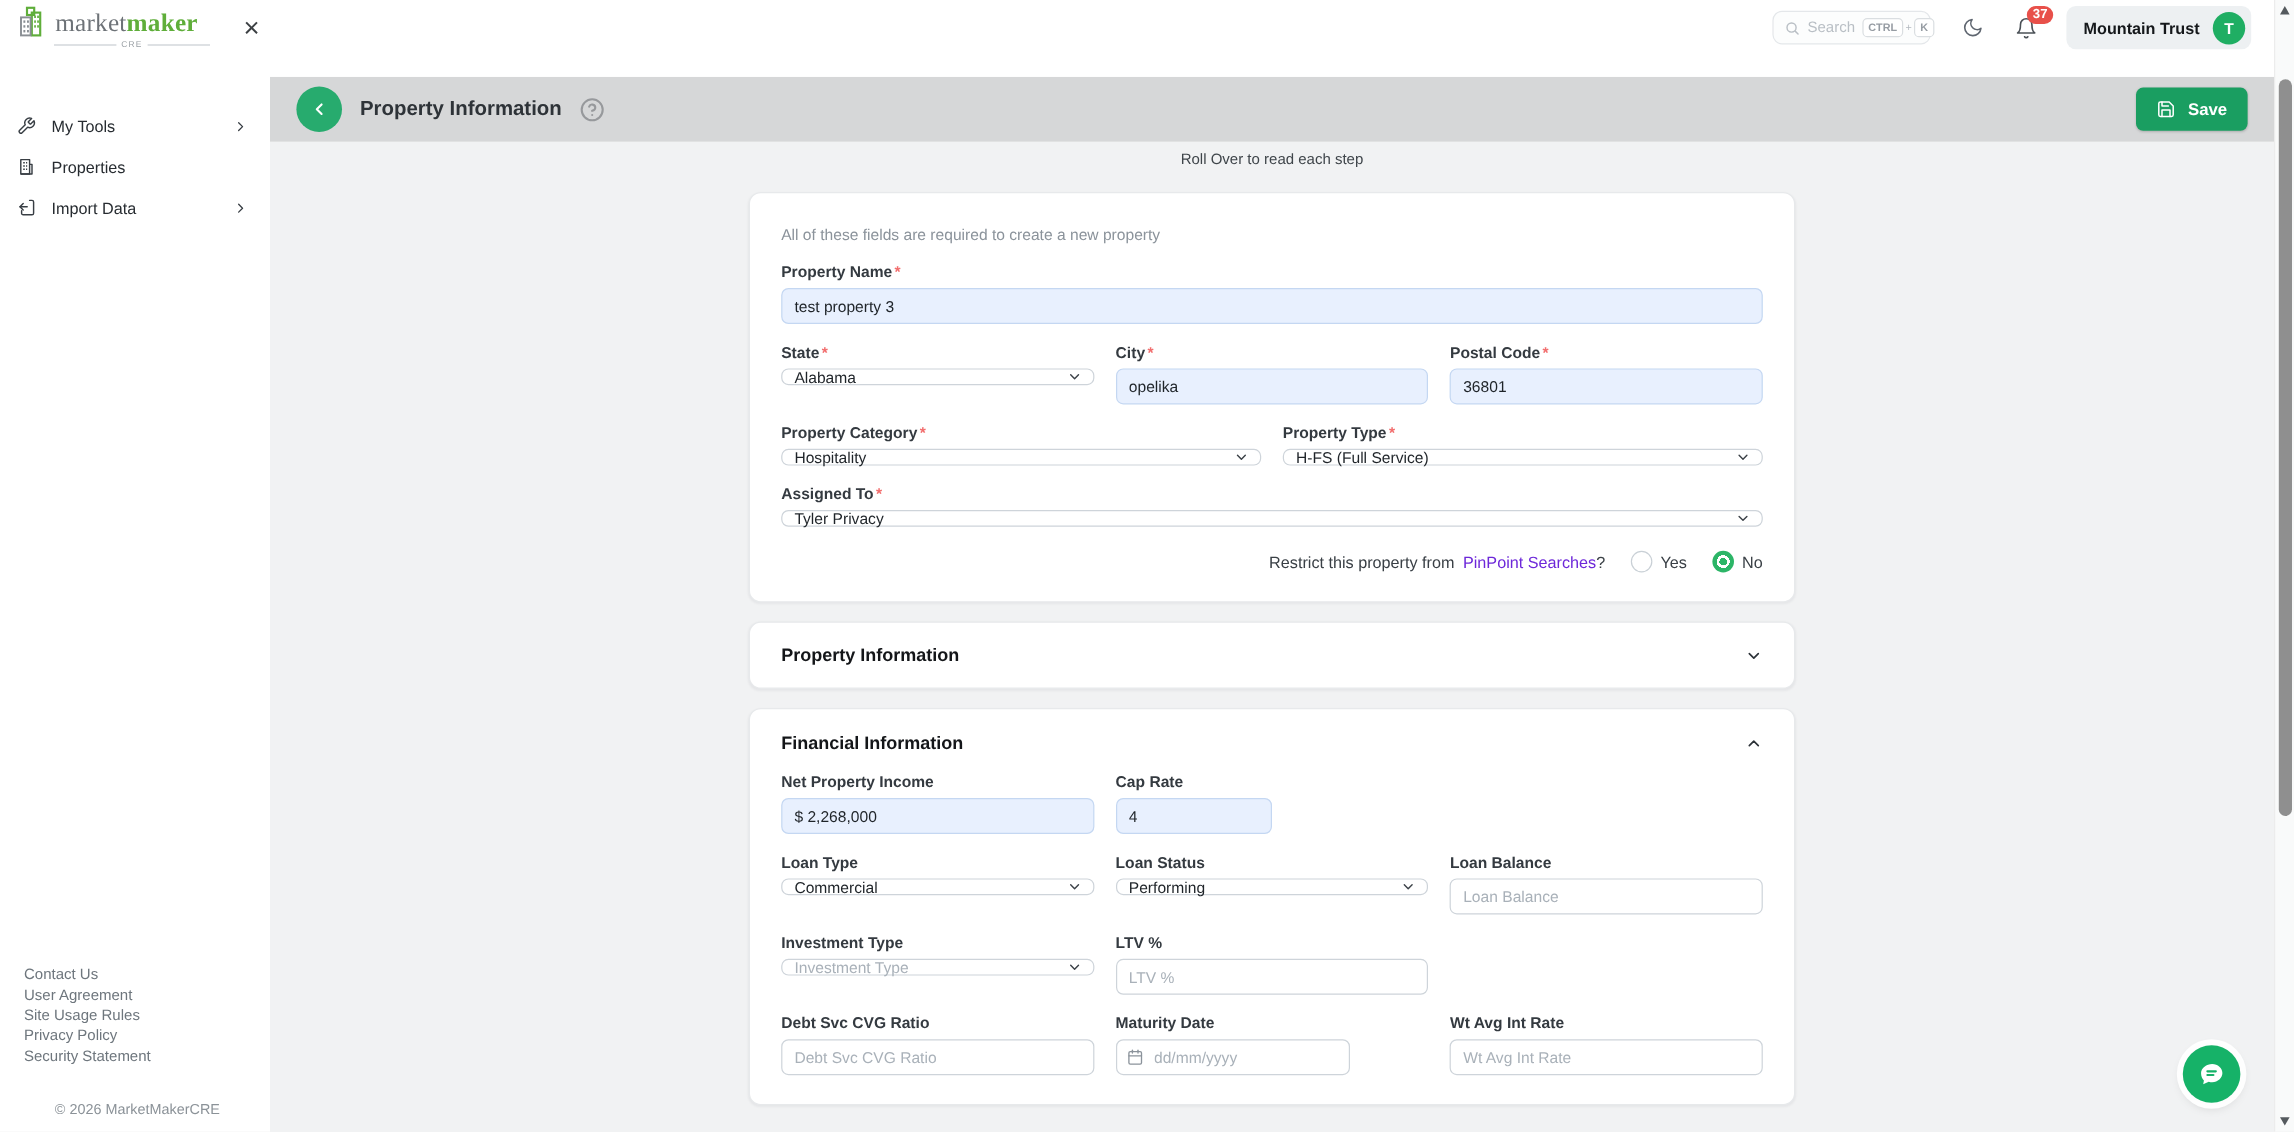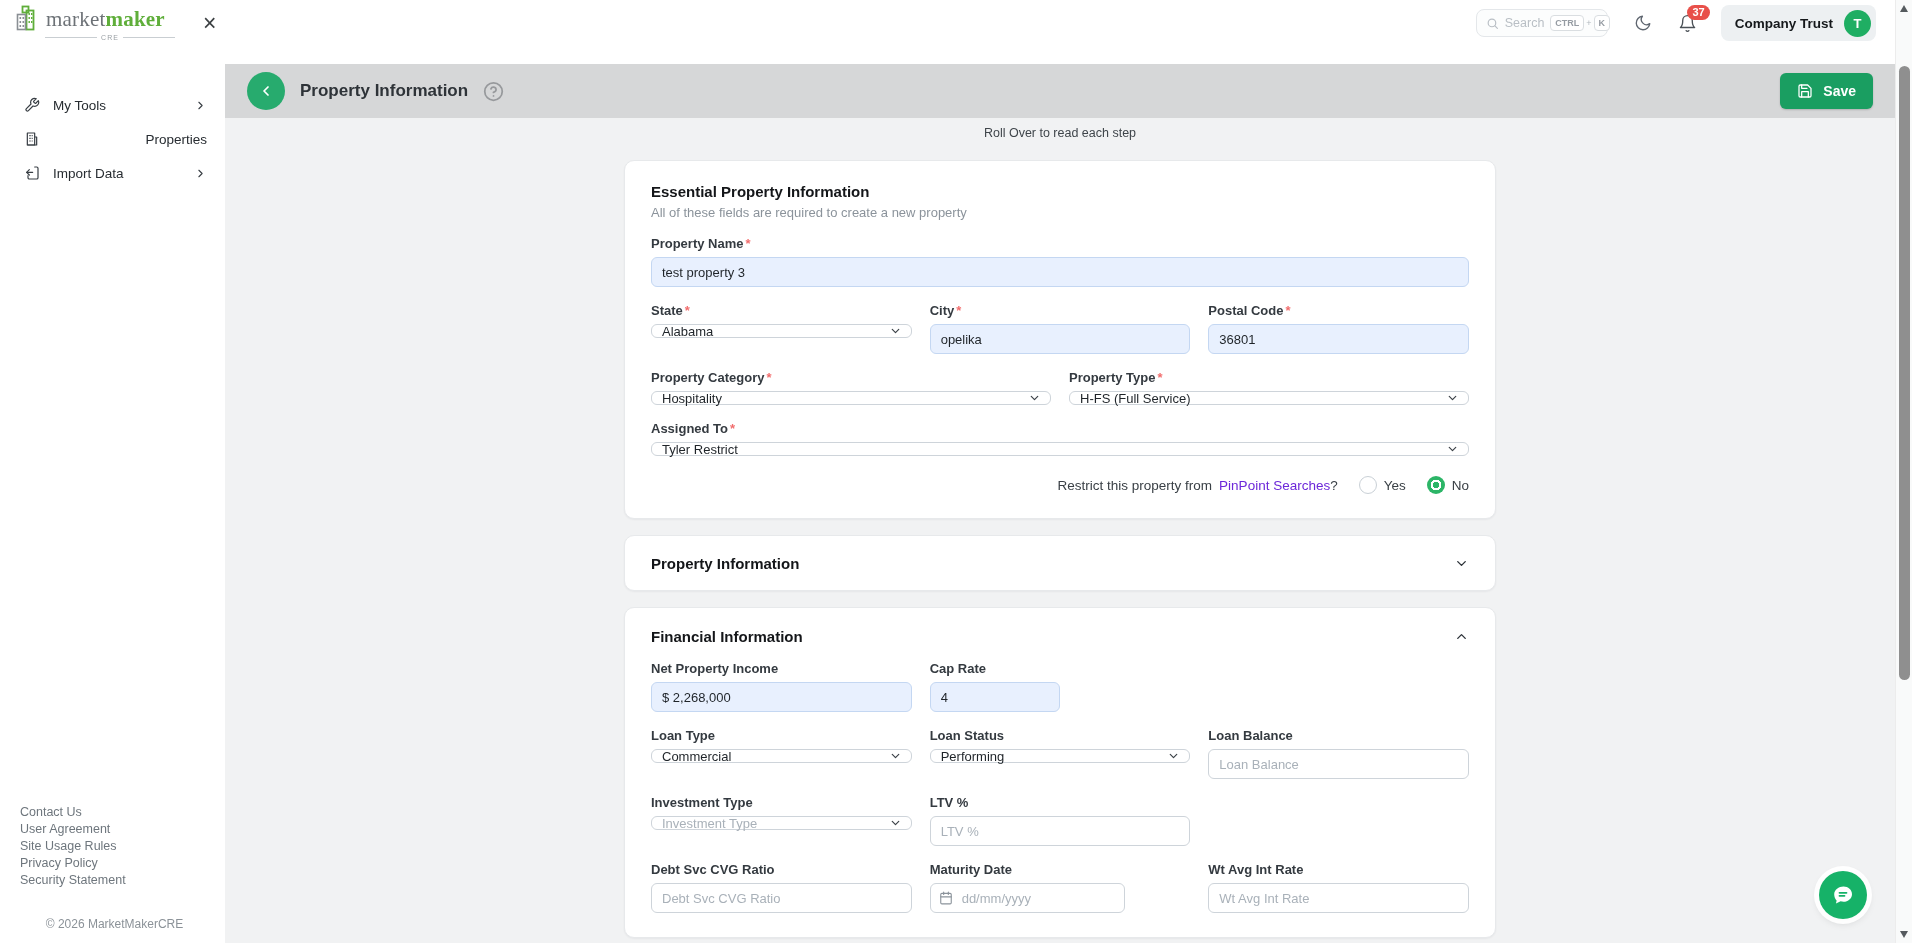--- a/index.html
+++ b/index.html
@@ -28,21 +28,21 @@
   .moon-btn { margin-left:26px; }
   .bell-btn { margin-left:26px; }
   .badge { position:absolute; top:-9px; right:-13px; background:#e8504a; color:#fff; font-size:11px; font-weight:700; border-radius:9px; padding:1px 5px; line-height:13px; }
   .user-chip { margin-left:24px; display:flex; align-items:center; gap:11px; background:#edf0f2; border-radius:8px; height:36px; padding:0 5px 0 14px; cursor:pointer; }
   .user-name { font-size:13.5px; font-weight:700; color:#15181b; }
   .avatar { width:27px; height:27px; border-radius:50%; background:#1fae63; color:#fff; font-size:13px; font-weight:700; display:flex; align-items:center; justify-content:center; }
 
   
   .sidebar { position:fixed; top:46px; left:0; width:225px; bottom:0; background:#fff; z-index:5; }
   .nav { padding-top:42px; }
-  .nav-item { height:34px; display:flex; align-items:center; gap:13px; padding:0 18px 0 24px; cursor:pointer;justify-content:space-between; }
+  .nav-item { height:34px; display:flex; align-items:center; gap:13px; padding:0 18px 0 14px; cursor:pointer; }
   .nav-item .lbl-nav { font-size:13.5px; color:#272c31; }
   .nav-item .chev { margin-left:auto; display:flex; }
   .side-foot { position:absolute; left:0; right:0; bottom:12px; padding-left:20px; }
   .side-foot a { display:block; font-size:12.5px; color:#6e767d; text-decoration:none; line-height:17px; cursor:pointer; }
   .copyright { margin-top:28px; font-size:12px; color:#8b9298; text-align:center; padding-right:16px; }
 
   
   .main { position:fixed; top:46px; left:225px; right:17px; bottom:0; background:#f1f2f3; overflow:hidden; }
   .top-gap { height:18px; background:#fff; }
   .titlebar { height:54px; background:#d6d7d8; display:flex; align-items:center; padding:0 22px; gap:15px; }
@@ -159,21 +159,21 @@
         <span style="display:flex;">
           <svg width="19" height="19" viewBox="0 0 24 24" fill="none" stroke="#4b5157" stroke-width="1.7" stroke-linecap="round" stroke-linejoin="round">
               <path d="M18 8A6 6 0 0 0 6 8c0 7-3 9-3 9h18s-3-2-3-9"></path>
               <path d="M13.7 21a2 2 0 0 1-3.4 0"></path>
             </svg>
         </span>
         <span class="badge">37</span>
       </span>
 
       <div class="user-chip">
-        <span class="user-name">Company Trust</span>
+        <span class="user-name">Mountain Trust</span>
         <span class="avatar">T</span>
       </div>
     </div>
   </div>
 </div>
 
 <div class="sidebar">
   <div class="nav">
     <div class="nav-item">
       <span style="display:flex;">
@@ -255,21 +255,20 @@
       </span>
       <span>Save</span>
     </button>
   </div>
 
   <div class="hint">Roll Over to read each step</div>
 
   <div class="column">
 
     <div class="card card-essential">
-      <div class="card-h">Essential Property Information</div>
       <div class="card-sub">All of these fields are required to create a new property</div>
 
       <div class="fgroup">
         <label class="lbl"><span>Property Name</span><span class="req">*</span></label>
         <input class="input filled" value="test property 3" style="">
       </div>
 
       <div class="fgroup grid3">
         <div>
           <label class="lbl"><span>State</span><span class="req">*</span></label>
@@ -313,21 +312,21 @@
                   <polyline points="6 9 12 15 18 9"></polyline>
                 </svg>
               </span>
           </div>
         </div>
       </div>
 
       <div class="fgroup">
         <label class="lbl"><span>Assigned To</span><span class="req">*</span></label>
         <div class="selectbox">
-          <span>Tyler Restrict</span>
+          <span>Tyler Privacy</span>
           <span class="chev-d">
               <svg width="13" height="13" viewBox="0 0 24 24" fill="none" stroke="#3c4248" stroke-width="2.2" stroke-linecap="round" stroke-linejoin="round">
                 <polyline points="6 9 12 15 18 9"></polyline>
               </svg>
             </span>
         </div>
       </div>
 
       <div class="restrict">
         <span>Restrict this property from</span>

